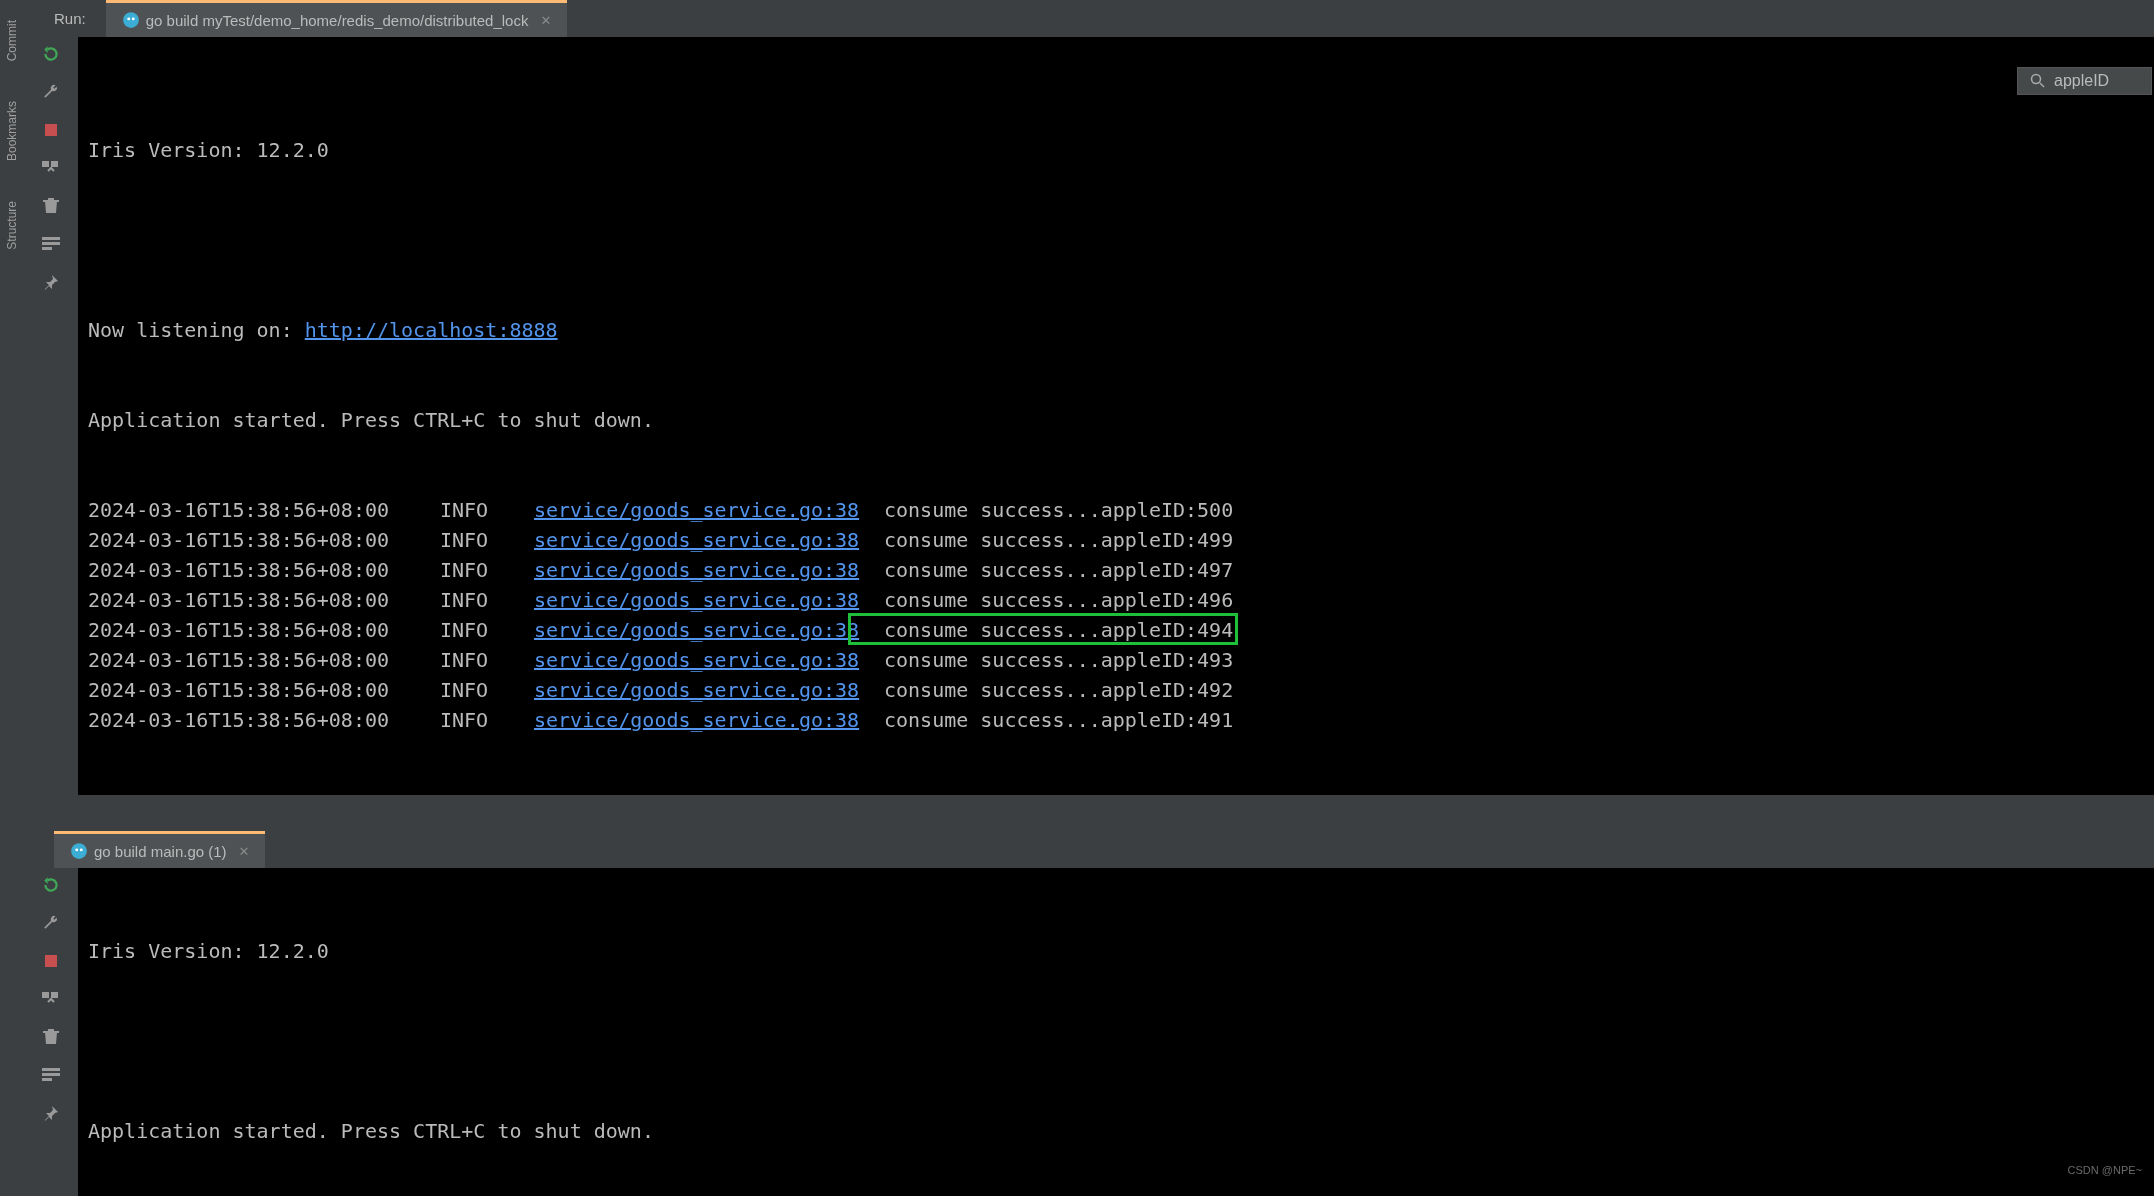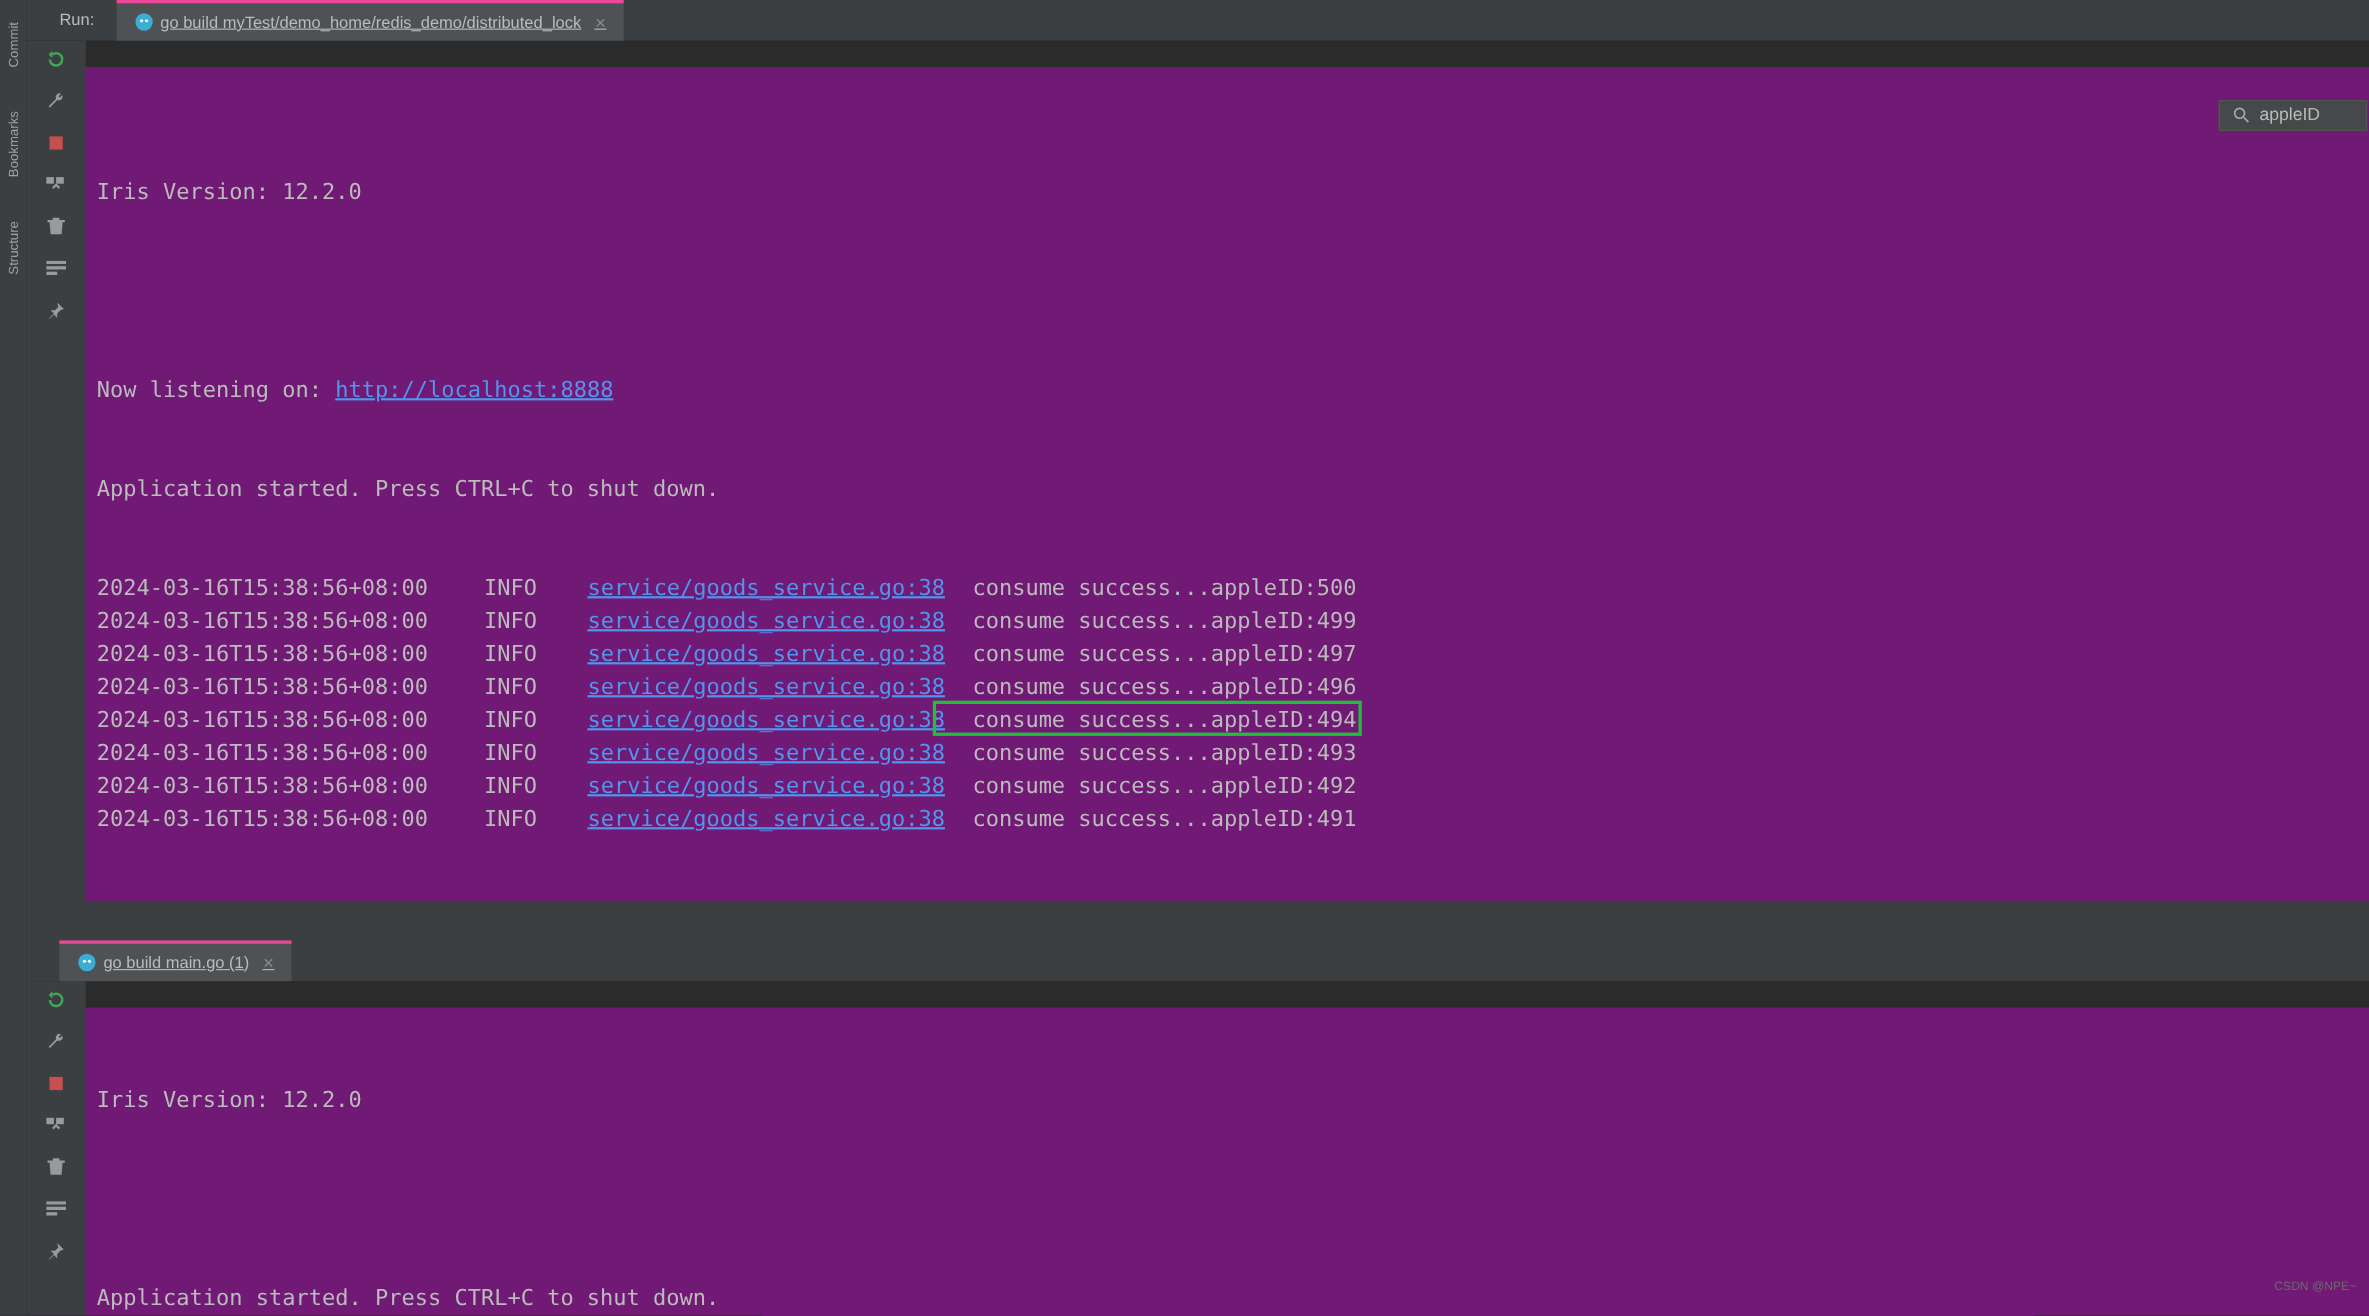--- a/index.html
+++ b/index.html
@@ -26,22 +26,21 @@
       font-family: -apple-system, sans-serif;
       font-size: 15px;
       position: relative;
     }
     .tab.separate {
       margin-left: 30px;
       margin-top: 36px;
     }
     .tab.active {
       background: #4e5254;
-      border-top: 3px solid #ec4899;
-      text-decoration: underline;
+      border-top: 3px solid #fdba74;
     }
     .tab-close {
       font-size: 13px;
       color: #8a8a8a;
       margin-left: 6px;
     }
     .content-area {
       display: flex;
       background: #2b2b2b;
     }
@@ -59,26 +58,25 @@
       height: 22px;
       display: flex;
       align-items: center;
       justify-content: center;
       color: #6f6f6f;
       cursor: pointer;
     }
     .console {
       flex: 1;
       padding: 8px 0 0 10px;
-      background: #701a75;
+      background: #000000;
       font-size: 20px;
       line-height: 1.5;
       white-space: pre;
       position: relative;
-      margin-top: 24px;
     }
     .console-line {
       color: #bbbbbb;
     }
     .link {
       color: #5394ec;
       text-decoration: underline;
     }
     .log-row {
       display: flex;

